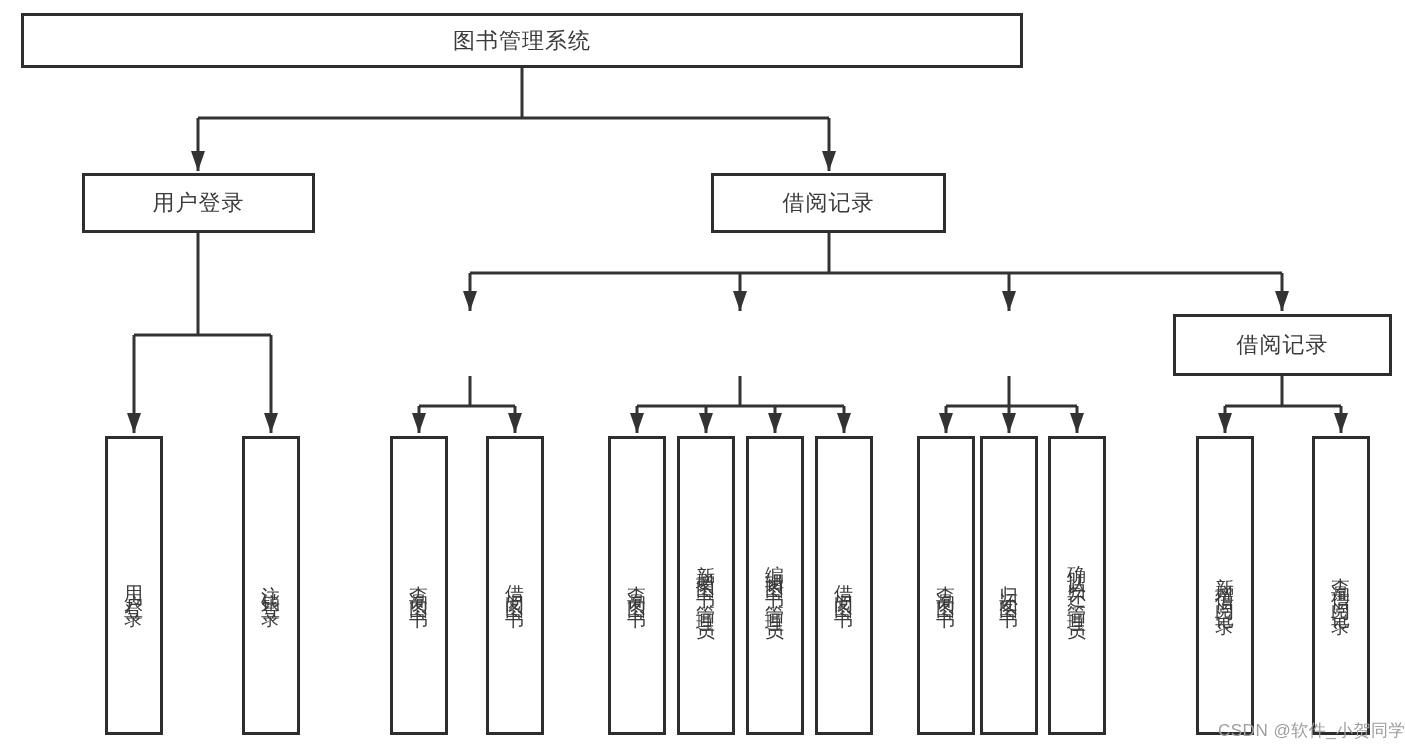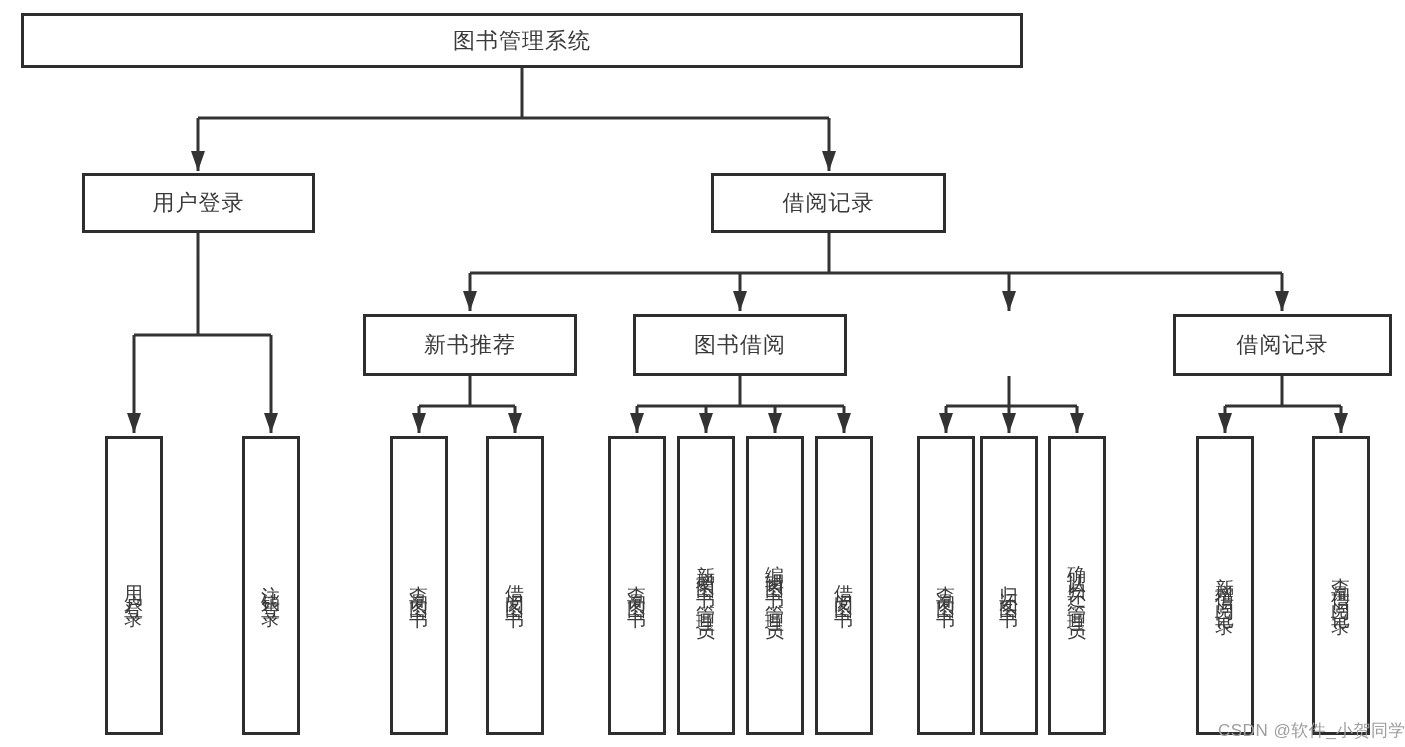--- a/index.html
+++ b/index.html
@@ -123,26 +123,20 @@
     <span class="hlabel">图书管理系统</span>
   </div>
 
   <div class="node" style="left:82px;top:173px;width:233px;height:60px">
     <span class="hlabel">用户登录</span>
   </div>
   <div class="node" style="left:711px;top:173px;width:235px;height:60px">
     <span class="hlabel">借阅记录</span>
   </div>
 
-  <div class="node" style="left:363px;top:314px;width:214px;height:62px">
-    <span class="hlabel">新书推荐</span>
-  </div>
-  <div class="node" style="left:633px;top:314px;width:214px;height:62px">
-    <span class="hlabel">图书借阅</span>
-  </div>
   <div class="node" style="left:1173px;top:314px;width:219px;height:62px">
     <span class="hlabel">借阅记录</span>
   </div>
 
   <div class="node leaf" style="left:105px;top:436px;width:58px;height:299px">
     <span class="vlabel">用户登录</span>
   </div>
   <div class="node leaf" style="left:242px;top:436px;width:58px;height:299px">
     <span class="vlabel">注销登录</span>
   </div>

